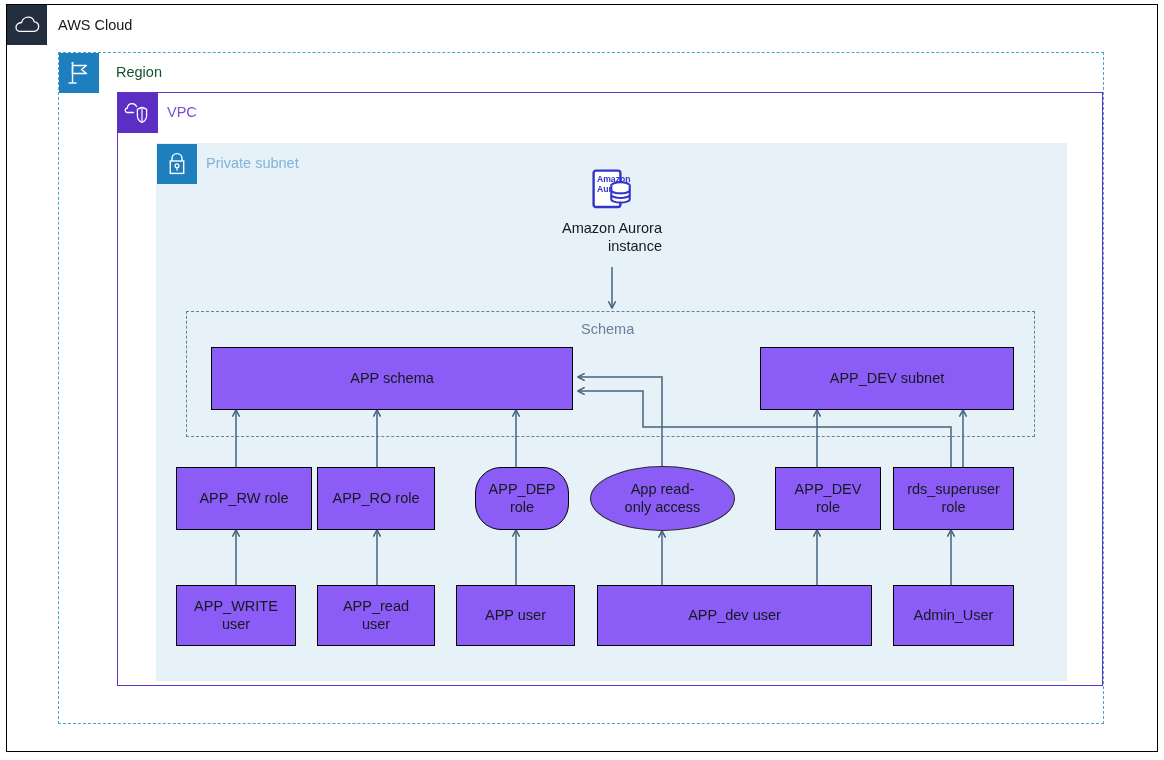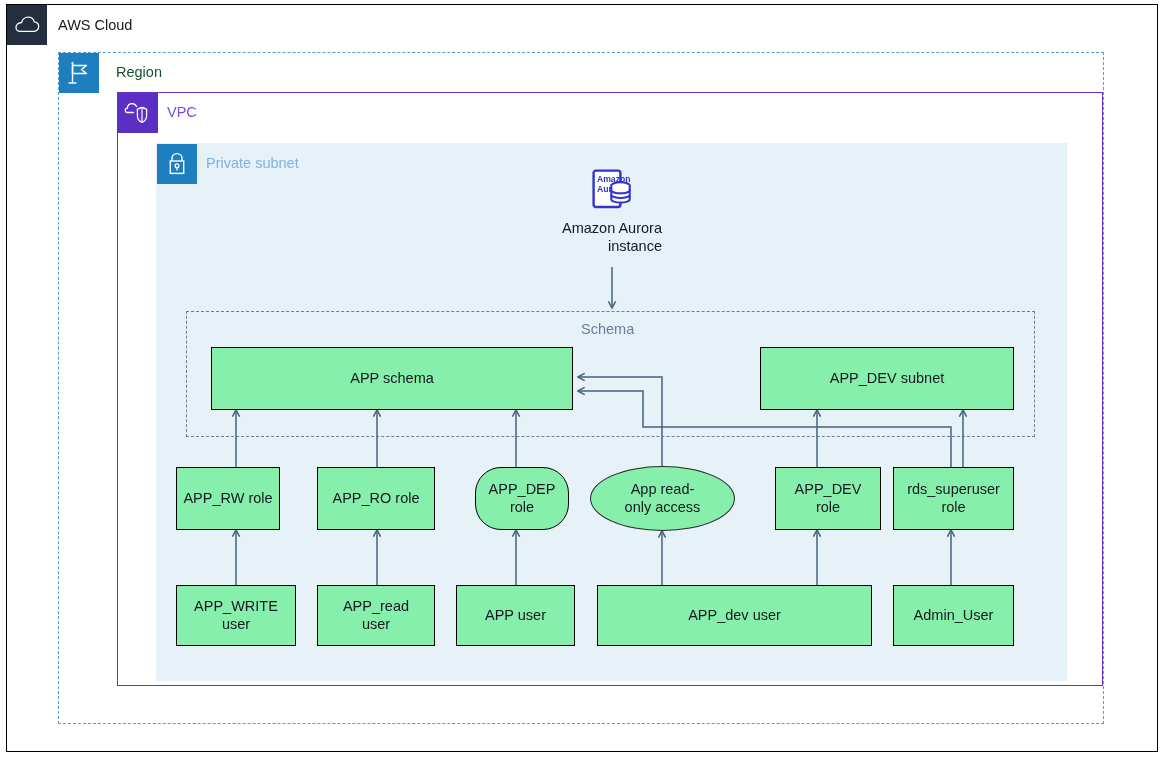--- a/index.html
+++ b/index.html
@@ -29,21 +29,21 @@
 
   
   .glabel{position:absolute;font-size:14.5px;line-height:1;white-space:nowrap;}
   .glabel-cloud{color:#16191f;font-size:14.5px;}
   .glabel-region{color:#14532d;}
   .glabel-vpc{color:#7a4fd6;}
   .glabel-subnet{color:#7fb3d9;}
   .glabel-schema{color:#69819b;font-size:14.5px;}
 
   
-  .node{position:absolute;box-sizing:border-box;background:#86efac;
+  .node{position:absolute;box-sizing:border-box;background:#8b5cf6;
         border:1.5px solid #000000;display:flex;align-items:center;
         justify-content:center;text-align:center;font-size:14.5px;
         line-height:1.22;color:#16191f;padding:2px 4px;}
   .node.ellipse{border-radius:50%;border:1.4px solid #2b2b2b;}
 
   
   .res{position:absolute;display:flex;flex-direction:column;align-items:center;}
   .res-icon{width:48px;height:48px;}
   .res-label{margin-top:7px;font-size:14.5px;line-height:1.22;text-align:right;
              color:#16191f;white-space:pre-line;}
@@ -144,21 +144,21 @@
     <line x1="377" y1="585" x2="377" y2="530" marker-end="url(#ah)"></line>
     <line x1="516" y1="585" x2="516" y2="530" marker-end="url(#ah)"></line>
     <line x1="662" y1="585" x2="662" y2="531" marker-end="url(#ah)"></line>
     <line x1="817" y1="585" x2="817" y2="530" marker-end="url(#ah)"></line>
     <line x1="951" y1="585" x2="951" y2="530" marker-end="url(#ah)"></line>
   </svg>
 
   <div class="node" style="left:211px;top:347px;width:362px;height:63px;">APP schema</div>
   <div class="node" style="left:760px;top:347px;width:254px;height:63px;">APP_DEV subnet</div>
 
-  <div class="node" style="left:176px;top:467px;width:104px;height:63px;">APP_RW role</div>
+  <div class="node" style="left:176px;top:467px;width:136px;height:63px;">APP_RW role</div>
   <div class="node" style="left:317px;top:467px;width:118px;height:63px;">APP_RO role</div>
   <div class="node" style="left:475px;top:467px;width:94px;height:63px;white-space:pre-line;border-radius:26px;">APP_DEP
 role</div>
   <div class="node ellipse" style="left:590px;top:466px;width:145px;height:65px;white-space:pre-line;">App read-
 only access</div>
   <div class="node" style="left:760px;top:467px;width:106px;height:63px;white-space:pre-line;margin-left:15px;">APP_DEV
 role</div>
   <div class="node" style="left:893px;top:467px;width:121px;height:63px;white-space:pre-line;">rds_superuser
 role</div>
 

